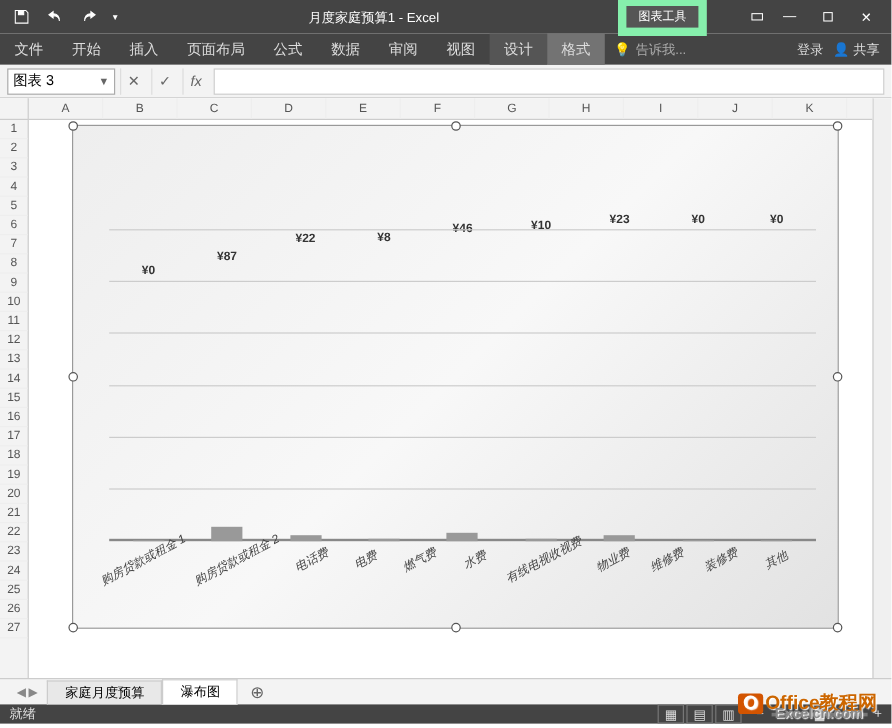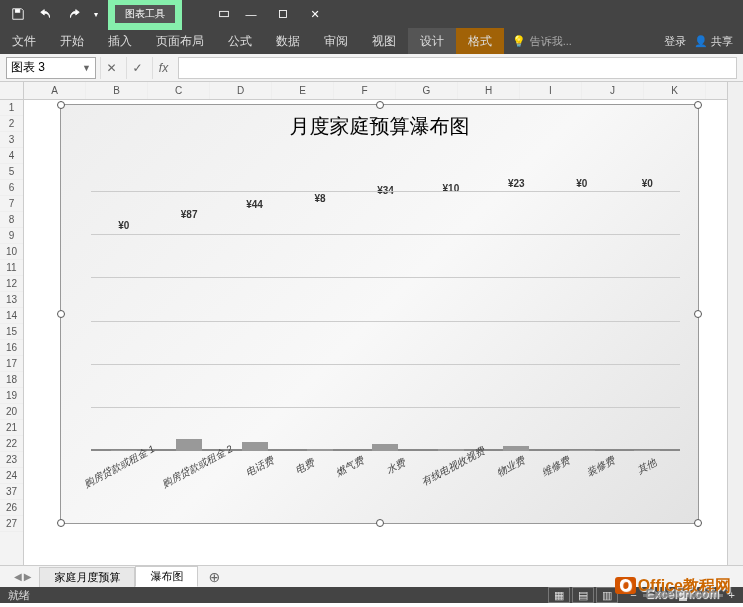--- a/index.html
+++ b/index.html
@@ -59,21 +59,21 @@
   .vscroll { width:16px; background:#f0f0f0; border-left:1px solid #ccc; }
 
   
   .sheettabs { height:22px; background:#f3f3f3; border-top:1px solid #ccc; display:flex; align-items:center; font-size:11px; padding-left:6px; gap:0;}
   .sheettabs .nav { display:flex; gap:2px; padding:0 8px; color:#888; font-size:10px;}
   .sheet { padding: 2px 14px; border:1px solid #ccc; border-bottom:none; background:#e8e8e8; cursor:pointer; }
   .sheet.active { background:#fff; font-weight:normal; border-bottom:1px solid #fff; }
   .addsheet { width:20px; text-align:center; color:#666; cursor:pointer; font-size:14px; margin-left:6px;}
 
   
-  .statusbar { height:16px; background:#444; color:#ddd; font-size:11px; display:flex; align-items:center; padding:0 8px; justify-content:space-between;}
+  .statusbar { height:16px; background:#444; color:#ddd; font-size:11px; display:flex; align-items:flex-start; padding:0 8px; justify-content:space-between;}
   .viewbtns { display:flex; gap:2px; align-items:center;}
   .viewbtn { width:22px; height:16px; border:1px solid #777; display:flex; align-items:center; justify-content:center;}
   .zoom { display:flex; align-items:center; gap:6px; }
   .zoom-track{ width:80px; height:3px; background:#777; position:relative;}
   .zoom-thumb{ position:absolute; left:46%; top:-3px; width:8px; height:10px; background:#ccc;}
 
   .watermark { position:absolute; right:12px; bottom:10px; font-size:16px; font-weight:bold; color:#cc6600; text-shadow:1px 1px 1px #fff; z-index:50;}
   .watermark .o { background:#d35400; color:#fff; padding:0 4px; border-radius:3px; margin-right:2px;}
   .watermark2 { position:absolute; right:12px; bottom:-4px; font-size:12px; color:#888; text-align:right;}
 </style>
@@ -93,20 +93,21 @@
           <path d="M6 3L2 6l4 3V7c4 0 6 2 6 5 0-5-3-7-6-7V3z" fill="#fff"></path>
         </svg>
       </div>
     <div class="icon-btn">
         <svg viewBox="0 0 16 16">
           <path d="M10 3l4 3-4 3V7c-4 0-6 2-6 5 0-5 3-7 6-7V3z" fill="#fff"></path>
         </svg>
       </div>
     <div class="icon-btn" style="width:12px;font-size:8px;">▾</div>
   </div>
+  <div class="title-center">月度家庭预算1 - Excel</div>
   <div class="tools-tab">图表工具</div>
   <div style="width:30px"></div>
   <div class="icon-btn">
       <svg viewBox="0 0 16 16">
         <rect x="3" y="5" width="10" height="6" fill="none" stroke="#fff"></rect>
       </svg>
     </div>
   <div class="win-controls">
     <div class="icon-btn">—</div>
     <div class="icon-btn">
@@ -121,21 +122,21 @@
 <div class="ribbon">
   <div class="tab">文件</div>
   <div class="tab">开始</div>
   <div class="tab">插入</div>
   <div class="tab">页面布局</div>
   <div class="tab">公式</div>
   <div class="tab">数据</div>
   <div class="tab">审阅</div>
   <div class="tab">视图</div>
   <div class="tab" style="background:#555">设计</div>
-  <div class="tab" style="background:#a16207">格式</div>
+  <div class="tab" style="background:#737373">格式</div>
   <div class="tellme">
     <span>💡</span>
     <span>告诉我...</span>
   </div>
   <div class="right">
     <span>登录</span>
     <span><span>👤</span> <span>共享</span></span>
   </div>
 </div>
 
@@ -172,21 +173,21 @@
       <div>15</div>
       <div>16</div>
       <div>17</div>
       <div>18</div>
       <div>19</div>
       <div>20</div>
       <div>21</div>
       <div>22</div>
       <div>23</div>
       <div>24</div>
-      <div>37</div>
+      <div>25</div>
       <div>26</div>
       <div>27</div>
     </div>
   <div class="gridmain">
     <div class="colhdrs" id="colhdrs">
         <div>A</div>
         <div>B</div>
         <div>C</div>
         <div>D</div>
         <div>E</div>
@@ -201,58 +202,57 @@
     <div class="chartbox">
       <div class="handle h-tl"></div>
       <div class="handle h-tr"></div>
       <div class="handle h-bl"></div>
       <div class="handle h-br"></div>
       <div class="handle h-tm"></div>
       <div class="handle h-bm"></div>
       <div class="handle h-ml"></div>
       <div class="handle h-mr"></div>
 
-      <div class="chart-title">月度家庭预算瀑布图</div>
       <div class="plot" id="plot">
         <div class="baseline"></div>
         <div class="bars" id="bars">
             <div class="barcol">
               <div class="bar-stack" style="height: 71.9286%; display: flex; flex-direction: column-reverse;">
                 <div class="bar-vis" style="height: 0.695134%;"></div>
                 <div class="bar-invis" style="height: 99.3049%;"></div>
               </div>
               <div class="bar-label" style="bottom: calc(71.4286% + 4px);">¥0</div>
             </div>
             <div class="barcol">
               <div class="bar-stack" style="height: 75.2857%; display: flex; flex-direction: column-reverse;">
                 <div class="bar-vis" style="height: 5.12334%;"></div>
                 <div class="bar-invis" style="height: 94.8767%;"></div>
               </div>
               <div class="bar-label" style="bottom: calc(75.2857% + 4px);">¥87</div>
             </div>
             <div class="barcol">
-              <div class="bar-stack" style="height: 78.4286%; display: flex; flex-direction: column-reverse;">
-                <div class="bar-vis" style="height: 4.00729%;"></div>
-                <div class="bar-invis" style="height: 95.9927%;"></div>
-              </div>
-              <div class="bar-label" style="bottom: calc(78.4286% + 4px);">¥44</div>
+              <div class="bar-stack" style="height: 80%; display: flex; flex-direction: column-reverse;">
+                <div class="bar-vis" style="height: 1.96429%;"></div>
+                <div class="bar-invis" style="height: 98.0357%;"></div>
+              </div>
+              <div class="bar-label" style="bottom: calc(80% + 4px);">¥22</div>
             </div>
             <div class="barcol">
               <div class="bar-stack" style="height: 80.5714%; display: flex; flex-direction: column-reverse;">
                 <div class="bar-vis" style="height: 0.70922%;"></div>
                 <div class="bar-invis" style="height: 99.2908%;"></div>
               </div>
               <div class="bar-label" style="bottom: calc(80.5714% + 4px);">¥8</div>
             </div>
             <div class="barcol">
               <div class="bar-stack" style="height: 83%; display: flex; flex-direction: column-reverse;">
                 <div class="bar-vis" style="height: 2.92599%;"></div>
                 <div class="bar-invis" style="height: 97.074%;"></div>
               </div>
-              <div class="bar-label" style="bottom: calc(83% + 4px);">¥34</div>
+              <div class="bar-label" style="bottom: calc(83% + 4px);">¥46</div>
             </div>
             <div class="barcol">
               <div class="bar-stack" style="height: 83.7143%; display: flex; flex-direction: column-reverse;">
                 <div class="bar-vis" style="height: 0.853242%;"></div>
                 <div class="bar-invis" style="height: 99.1468%;"></div>
               </div>
               <div class="bar-label" style="bottom: calc(83.7143% + 4px);">¥10</div>
             </div>
             <div class="barcol">
               <div class="bar-stack" style="height: 85.3571%; display: flex; flex-direction: column-reverse;">

